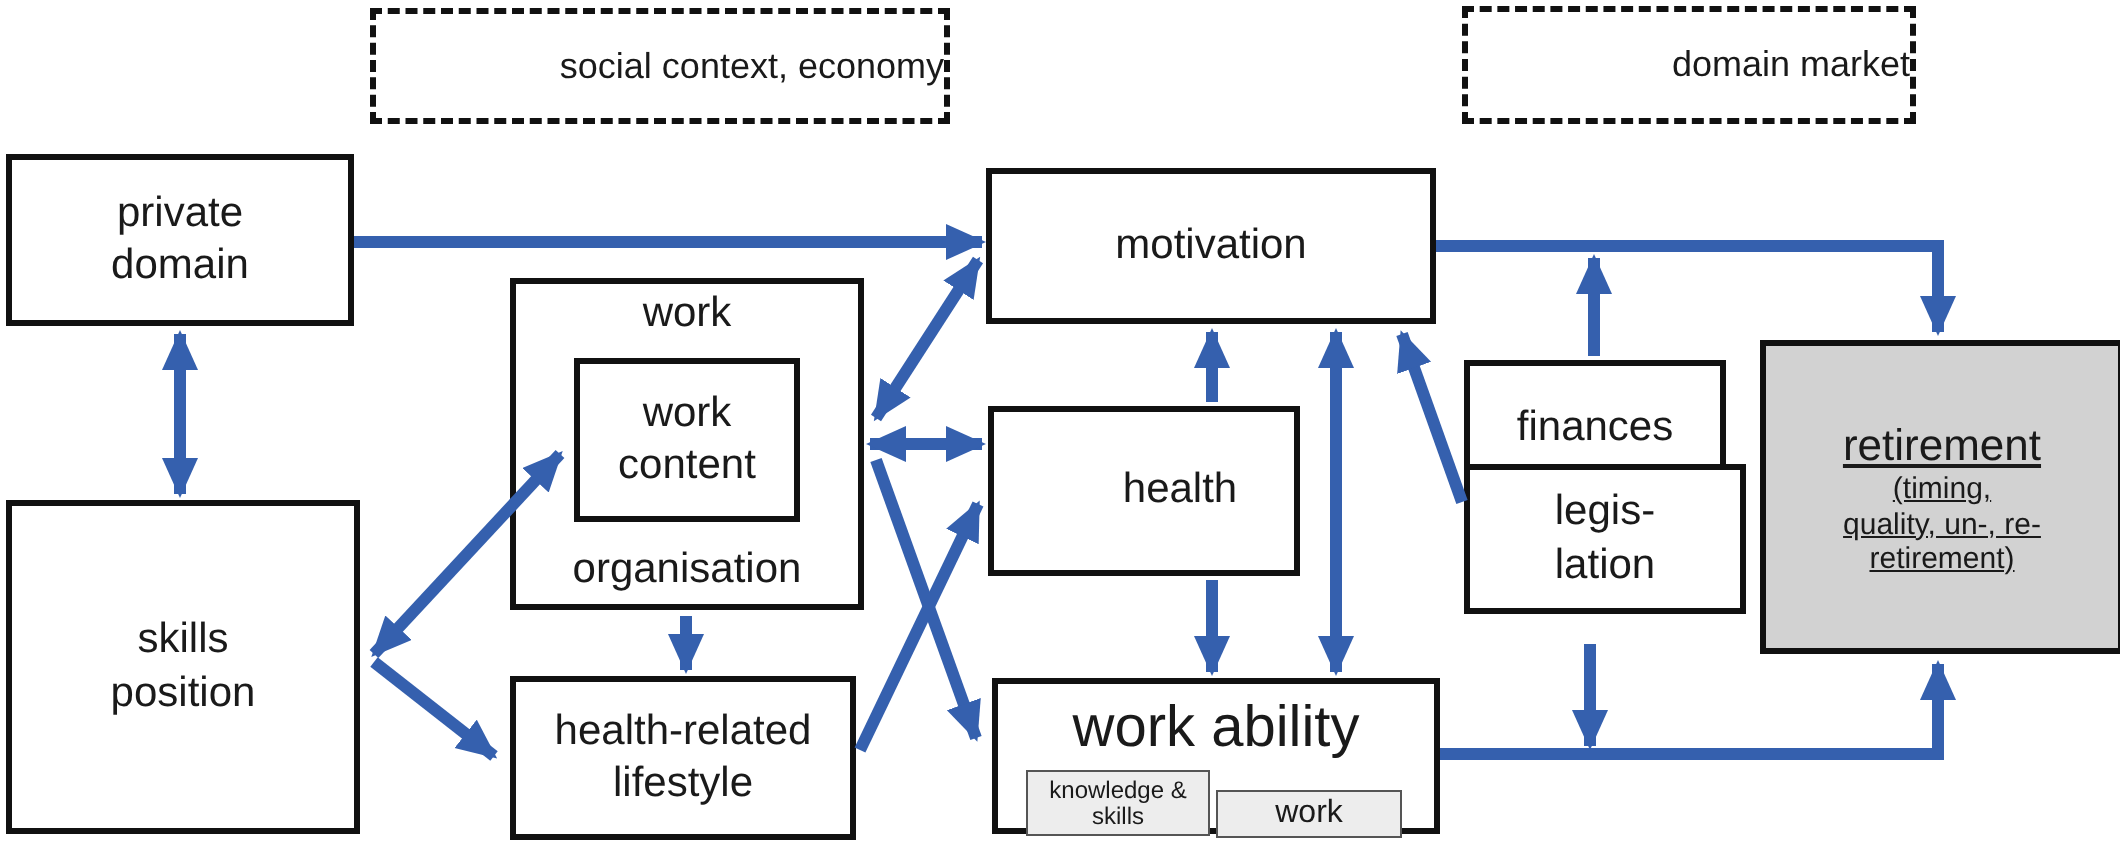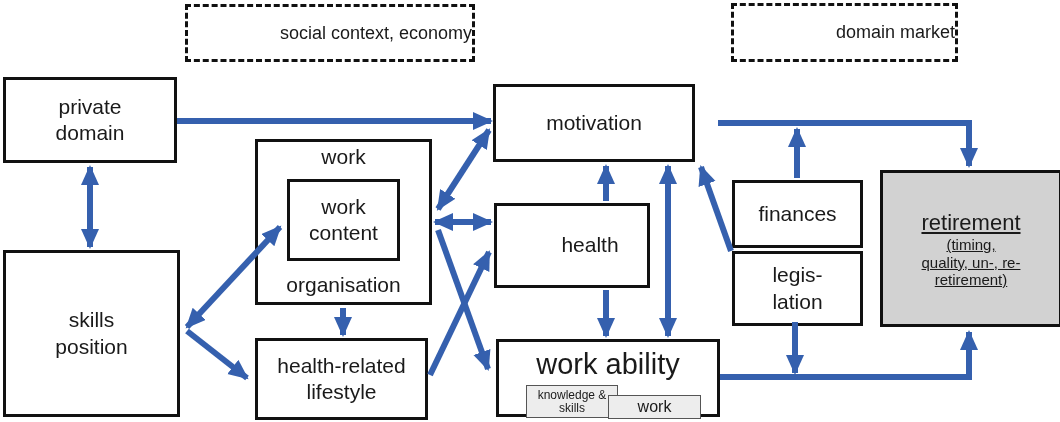--- a/index.html
+++ b/index.html
@@ -52,43 +52,43 @@
     <div class="box" style="left:29px;top:37px;width:113px;height:82px;">
       <span style="display:block;width:90px;">work content</span>
     </div>
     <span class="plain" style="bottom:5px;left:0;right:0;">organisation</span>
   </div>
 
   <div class="box" style="left:255px;top:338px;width:173px;height:82px;">
     <span style="display:block;width:150px;">health-related lifestyle</span>
   </div>
 
-  <div class="box" style="left:493px;top:84px;width:202px;height:78px;">
+  <div class="box" style="left:493px;top:84px;width:225px;height:78px;">
     <span>motivation</span>
   </div>
 
   <div class="box" style="left:494px;top:203px;width:156px;height:85px;padding-left:36px;">
     <span>health</span>
   </div>
 
   <div class="box" style="left:496px;top:339px;width:224px;height:78px;">
     <span class="wa-title">work ability</span>
-    <div class="chip" style="left:27px;top:43px;width:92px;height:33px;font-size:12px;">
+    <div class="chip" style="left:14px;top:43px;width:92px;height:33px;font-size:12px;">
       <span style="display:block;width:70px;">knowledge &amp; skills</span>
     </div>
     <div class="chip" style="left:109px;top:53px;width:93px;height:24px;font-size:16px;z-index:2;">
       <span>work</span>
     </div>
   </div>
 
   <div class="box" style="left:732px;top:180px;width:131px;height:68px;">
     <span>finances</span>
   </div>
 
-  <div class="box" style="left:732px;top:251px;width:131px;height:75px;text-align:center;">
+  <div class="box" style="left:732px;top:232px;width:141px;height:75px;text-align:center;">
     <span>
       <span style="display:block;">legis-</span>
       <span style="display:block;">lation</span>
     </span>
   </div>
 
   <div class="box retire" style="left:880px;top:170px;width:182px;height:157px;text-decoration:underline;">
     <span class="title">retirement</span>
     <span class="sub">(timing,</span>
     <span class="sub">quality, un-, re-</span>

